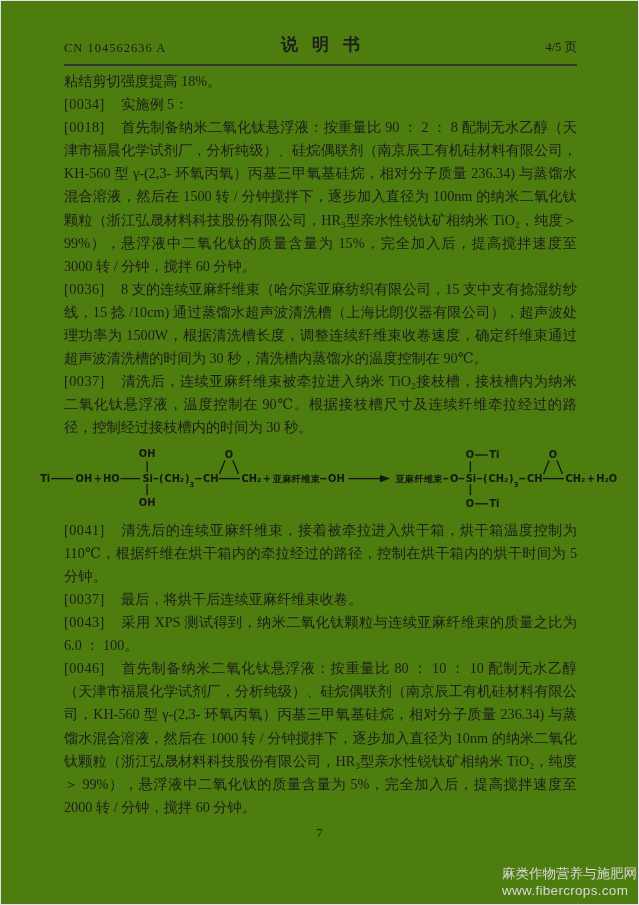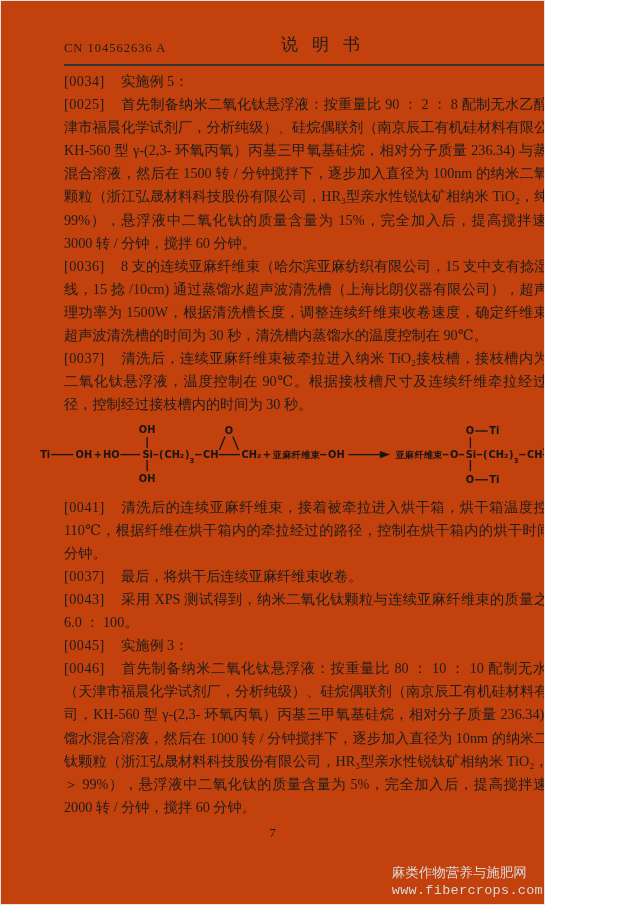--- a/index.html
+++ b/index.html
@@ -1,35 +1,35 @@
 <!DOCTYPE html>
 <html><head>
 <meta charset="utf-8">
 <style>
   html,body{margin:0;padding:0;background:#ffffff;}
   .page{
     position:relative;
-    width:545px;height:905px;
-    background:#c2410c;
+    width:639px;height:905px;
+    background:#4d7c0f;
     border:1px solid #e3e3e3;
     box-sizing:border-box;
     overflow:hidden;
     font-family:"Liberation Serif","DejaVu Serif",serif;
     color:#1d1d1d;
   }
   
   .header{
     position:absolute;top:32px;left:63px;width:513px;
     display:grid;grid-template-columns:1fr auto 1fr;align-items:end;
     padding-bottom:8px;
     border-bottom:2px solid #353535;
   }
   .patent-no{font-size:12.5px;letter-spacing:1px;white-space:nowrap;justify-self:start;}
   .doc-title{
-    font-size:17px;font-weight:normal;letter-spacing:14px;margin-right:-14px;
+    font-size:17px;font-weight:bold;letter-spacing:14px;margin-right:-14px;
     justify-self:center;white-space:nowrap;
   }
   .page-ind{font-size:12.5px;white-space:nowrap;justify-self:end;margin-left:8px;}
   
   .content{
     position:absolute;top:69px;left:63px;width:513px;
     font-size:14.2px;line-height:23.1px;
     text-align:justify;text-justify:inter-character;
   }
   .para{margin:0;}
@@ -45,40 +45,41 @@
   .fsvg text.sub{font-size:8.5px;}
   .fsvg line{stroke:#161616;stroke-width:1.7;}
   .fsvg polygon{fill:#161616;}
   
   .page-number{
     position:absolute;top:824px;left:0;width:100%;
     text-align:center;font-size:13px;
   }
   .watermark{
     position:absolute;right:1px;bottom:5px;
-    font-family:Liberation Mono, monospace;
+    font-family:Liberation Sans, sans-serif;
     font-size:13.5px;line-height:17px;color:#d9d9d9;
     text-align:left;white-space:nowrap;
   }
   .watermark .url{letter-spacing:.3px;}
 </style>
 </head>
 <body>
 
 <div class="page">
 
   <div class="header">
     <span class="patent-no">CN 104562636 A</span>
     <span class="doc-title">说明书</span>
     <span class="page-ind">4/5 页</span>
   </div>
 
   <div class="content">
+    <p class="para"><span>粘结剪切强度提高 18%。</span></p>
     <p class="para"><span class="pnum">[0034]</span><span>实施例 5：</span></p>
-    <p class="para"><span class="pnum">[0025]</span><span>首先制备纳米二氧化钛悬浮液：按重量比 90 ： 2 ： 8 配制无水乙醇（天津市福晨化学试剂厂，分析纯级）、硅烷偶联剂（南京辰工有机硅材料有限公司，KH-560 型 γ-(2,3- 环氧丙氧）丙基三甲氧基硅烷，相对分子质量 236.34) 与蒸馏水混合溶液，然后在 1500 转 / 分钟搅拌下，逐步加入直径为 100nm 的纳米二氧化钛颗粒（浙江弘晟材料科技股份有限公司，HR₃型亲水性锐钛矿相纳米 TiO₂，纯度＞ 99%），悬浮液中二氧化钛的质量含量为 15%，完全加入后，提高搅拌速度至 3000 转 / 分钟，搅拌 60 分钟。</span></p>
+    <p class="para"><span class="pnum">[0018]</span><span>首先制备纳米二氧化钛悬浮液：按重量比 90 ： 2 ： 8 配制无水乙醇（天津市福晨化学试剂厂，分析纯级）、硅烷偶联剂（南京辰工有机硅材料有限公司，KH-560 型 γ-(2,3- 环氧丙氧）丙基三甲氧基硅烷，相对分子质量 236.34) 与蒸馏水混合溶液，然后在 1500 转 / 分钟搅拌下，逐步加入直径为 100nm 的纳米二氧化钛颗粒（浙江弘晟材料科技股份有限公司，HR₃型亲水性锐钛矿相纳米 TiO₂，纯度＞ 99%），悬浮液中二氧化钛的质量含量为 15%，完全加入后，提高搅拌速度至 3000 转 / 分钟，搅拌 60 分钟。</span></p>
     <p class="para"><span class="pnum">[0036]</span><span>8 支的连续亚麻纤维束（哈尔滨亚麻纺织有限公司，15 支中支有捻湿纺纱线，15 捻 /10cm) 通过蒸馏水超声波清洗槽（上海比朗仪器有限公司），超声波处理功率为 1500W，根据清洗槽长度，调整连续纤维束收卷速度，确定纤维束通过超声波清洗槽的时间为 30 秒，清洗槽内蒸馏水的温度控制在 90℃。</span></p>
     <p class="para"><span class="pnum">[0037]</span><span>清洗后，连续亚麻纤维束被牵拉进入纳米 TiO₂接枝槽，接枝槽内为纳米二氧化钛悬浮液，温度控制在 90℃。根据接枝槽尺寸及连续纤维牵拉经过的路径，控制经过接枝槽内的时间为 30 秒。</span></p>
 
     <div class="formula-wrap">
       <svg class="fsvg" viewBox="0 0 745 88" xmlns="http://www.w3.org/2000/svg">
         <g>
 
           <line x1="18" y1="44" x2="46" y2="44"></line>
           <line x1="106" y1="44" x2="131" y2="44"></line>
           <line x1="140" y1="36" x2="140" y2="22"></line>
@@ -139,21 +140,20 @@
         <text x="656" y="18" text-anchor="middle">O</text>
         <text x="672" y="48">CH₂</text>
         <text x="699" y="48">+</text>
         <text x="711" y="48">H₂O</text>
       </svg>
     </div>
 
     <p class="para"><span class="pnum">[0041]</span><span>清洗后的连续亚麻纤维束，接着被牵拉进入烘干箱，烘干箱温度控制为 110℃，根据纤维在烘干箱内的牵拉经过的路径，控制在烘干箱内的烘干时间为 5 分钟。</span></p>
     <p class="para"><span class="pnum">[0037]</span><span>最后，将烘干后连续亚麻纤维束收卷。</span></p>
     <p class="para"><span class="pnum">[0043]</span><span>采用 XPS 测试得到，纳米二氧化钛颗粒与连续亚麻纤维束的质量之比为 6.0 ： 100。</span></p>
-    <p class="para"><span class="pnum">[0045]</span><span>实施例 3：</span></p>
     <p class="para"><span class="pnum">[0046]</span><span>首先制备纳米二氧化钛悬浮液：按重量比 80 ： 10 ： 10 配制无水乙醇（天津市福晨化学试剂厂，分析纯级）、硅烷偶联剂（南京辰工有机硅材料有限公司，KH-560 型 γ-(2,3- 环氧丙氧）丙基三甲氧基硅烷，相对分子质量 236.34) 与蒸馏水混合溶液，然后在 1000 转 / 分钟搅拌下，逐步加入直径为 10nm 的纳米二氧化钛颗粒（浙江弘晟材料科技股份有限公司，HR₃型亲水性锐钛矿相纳米 TiO₂，纯度＞ 99%），悬浮液中二氧化钛的质量含量为 5%，完全加入后，提高搅拌速度至 2000 转 / 分钟，搅拌 60 分钟。</span></p>
 
   </div>
 
   <div class="page-number">7</div>
 
   <div class="watermark">
     <div>麻类作物营养与施肥网</div>
     <div class="url">www.fibercrops.com</div>
   </div>

